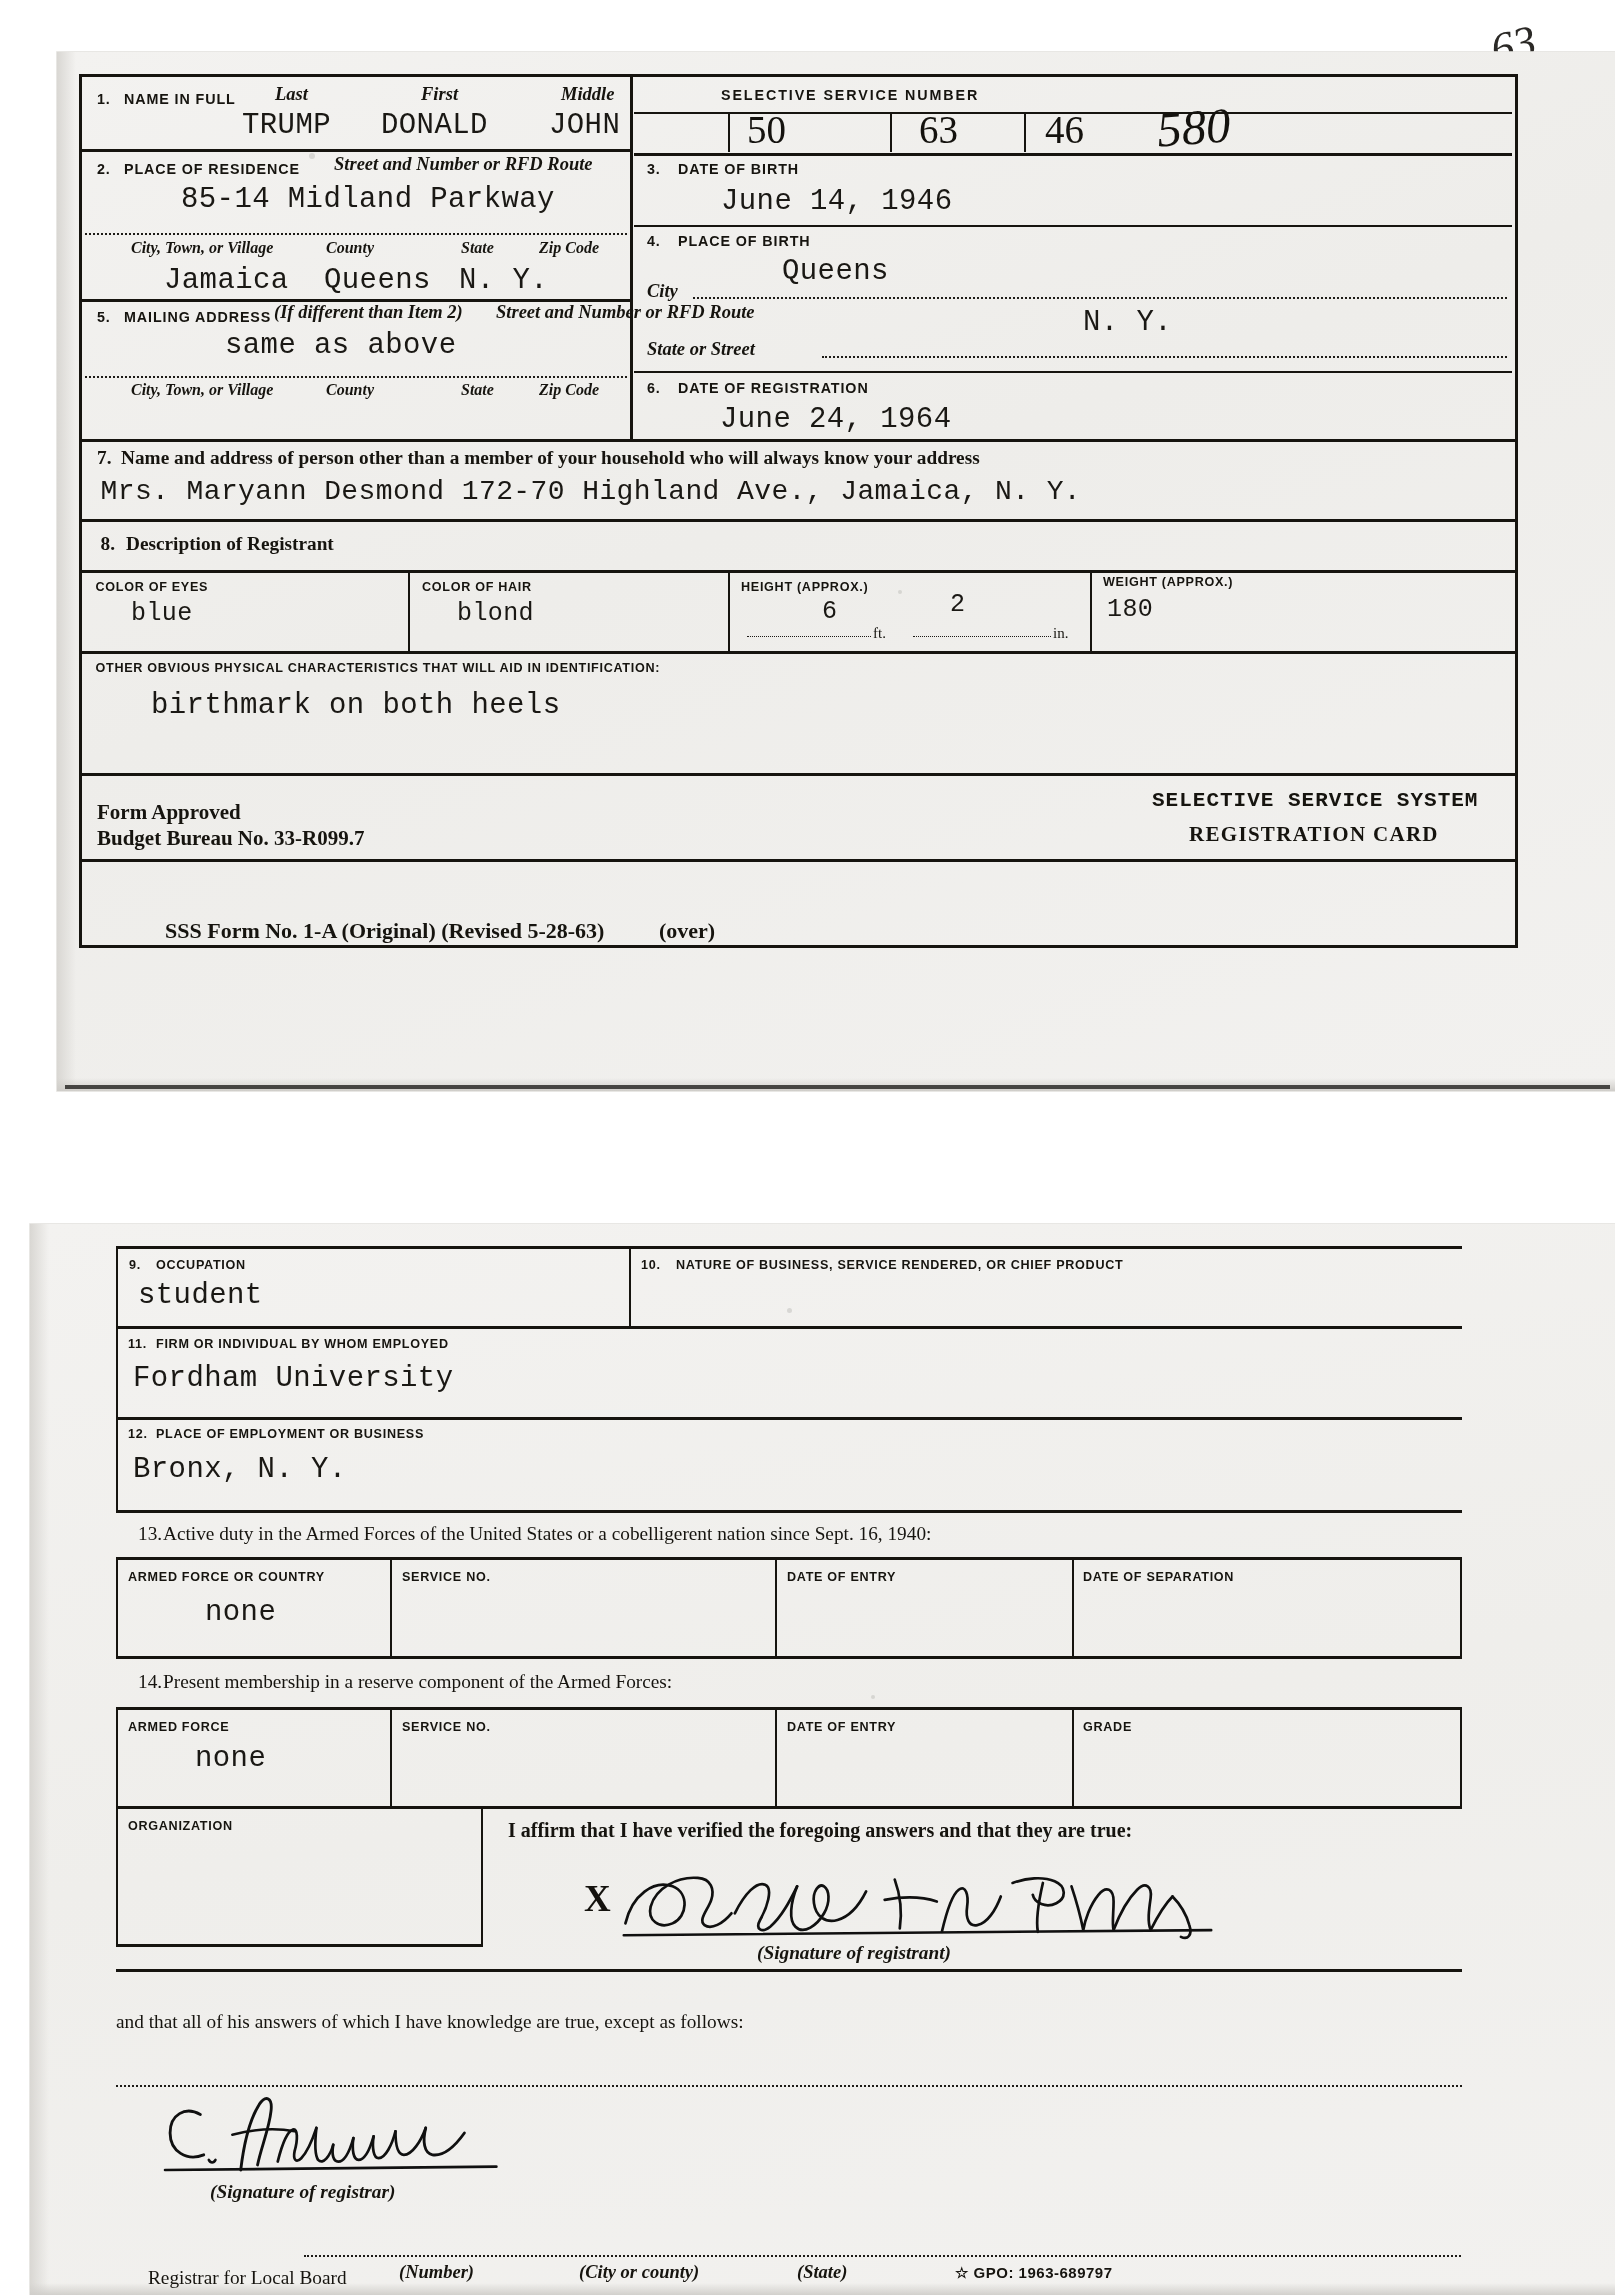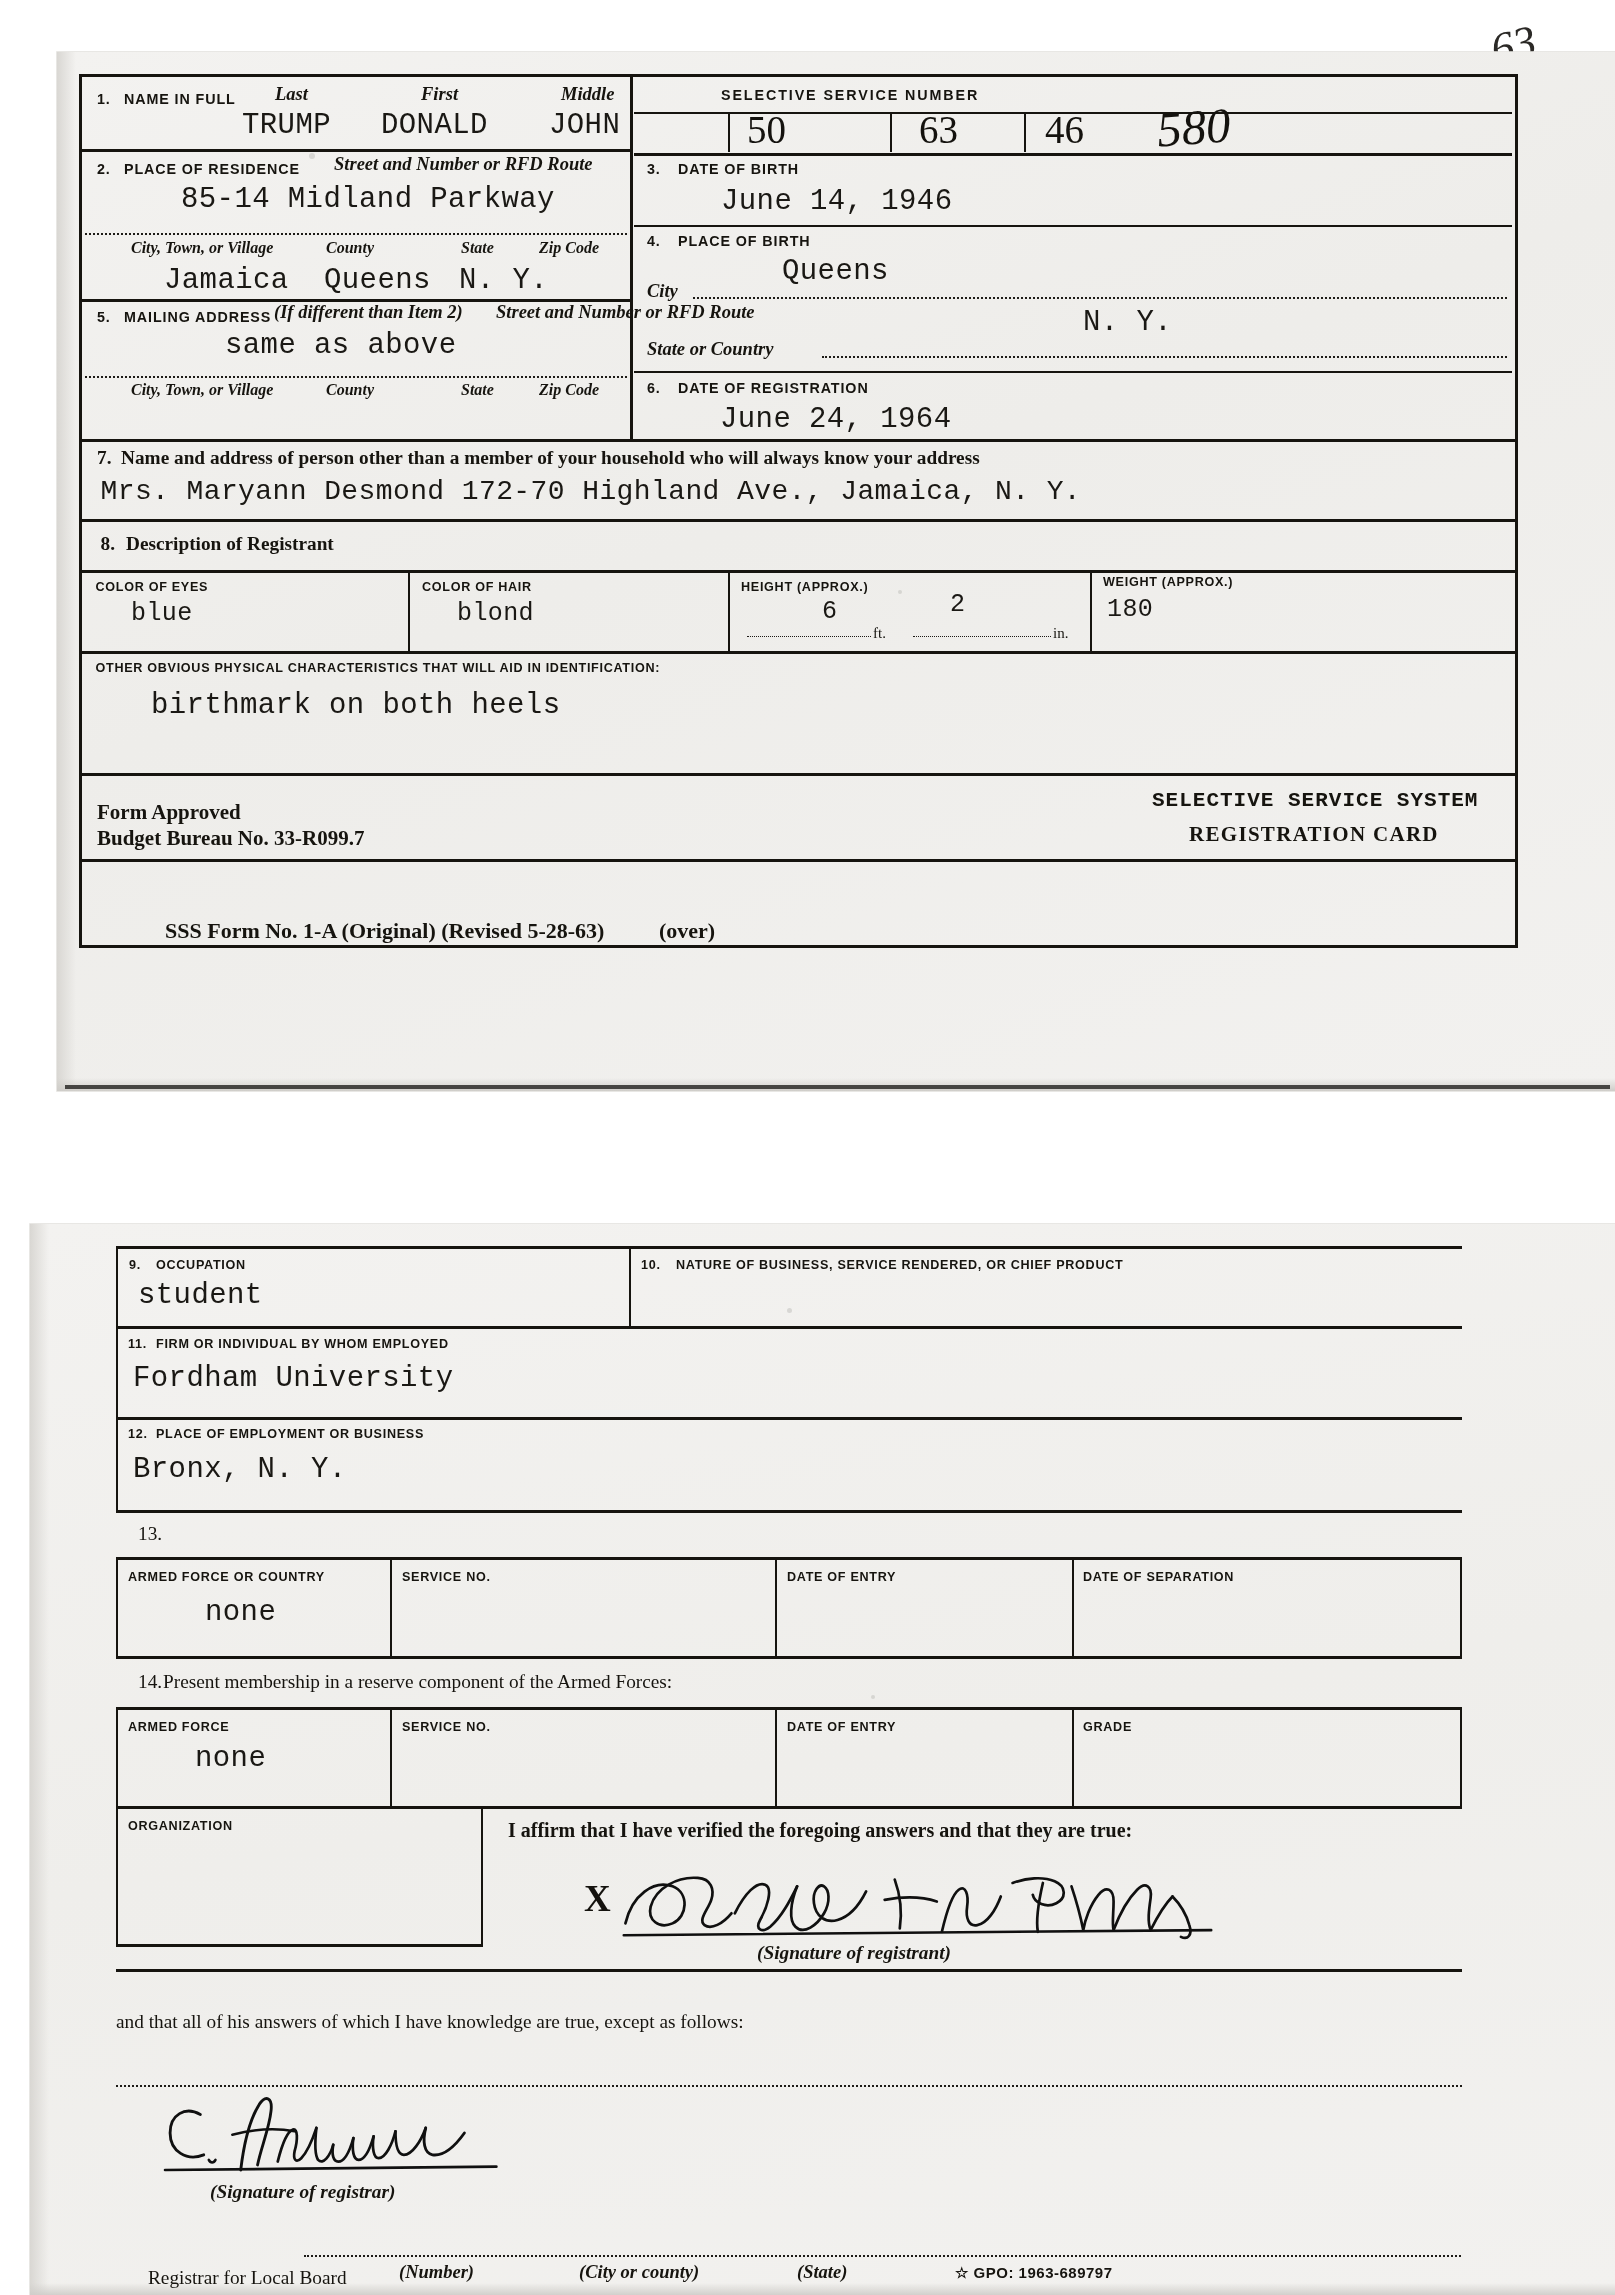--- a/index.html
+++ b/index.html
@@ -240,21 +240,21 @@
       <div class="abs typed typed-lg" style="left:639px; top:108px;">June 14, 1946</div>
       <div class="hr-thin" style="left:552px; top:148px; width:878px;"></div>
 
       <div class="abs lbl" style="left:565px; top:156px;">4.</div>
       <div class="abs lbl" style="left:596px; top:156px;">PLACE OF BIRTH</div>
       <div class="abs typed typed-lg" style="left:700px; top:178px;">Queens</div>
       <div class="abs ital" style="left:565px; top:204px;">City</div>
       <div class="dotline" style="left:611px; top:220px; width:814px;"></div>
 
       <div class="abs typed typed-lg" style="left:1001px; top:229px;">N. Y.</div>
-      <div class="abs ital" style="left:565px; top:262px;">State or Country</div>
+      <div class="abs ital" style="left:565px; top:262px;">State or Street</div>
       <div class="dotline" style="left:740px; top:279px; width:685px;"></div>
       <div class="hr-thin" style="left:552px; top:294px; width:878px;"></div>
 
       <div class="abs lbl" style="left:15px; top:232px;">5.</div>
       <div class="abs lbl" style="left:42px; top:232px;">MAILING ADDRESS</div>
       <div class="abs ital" style="left:192px; top:225px;">(If different than Item 2)</div>
       <div class="abs ital" style="left:414px; top:225px;">Street and Number or RFD Route</div>
       <div class="abs typed typed-lg" style="left:143px; top:252px;">same as above</div>
 
       <div class="dotline" style="left:3.4px; top:299px; width:542px;"></div>
@@ -353,20 +353,21 @@
       <div class="abs typed typed-lg" style="left:54px; top:123px;">Fordham University</div>
       <div class="hr-thick" style="left:37px; top:178px; width:1346px;"></div>
 
       <div class="vr-thin" style="left:37px; top:178px; height:93px;"></div>
       <div class="abs lbl lbl-sm" style="left:49px; top:188px;">12.</div>
       <div class="abs lbl lbl-sm" style="left:77px; top:188px;">PLACE OF EMPLOYMENT OR BUSINESS</div>
       <div class="abs typed typed-lg" style="left:54px; top:214px;">Bronx, N. Y.</div>
       <div class="hr-thick" style="left:37px; top:271px; width:1346px;"></div>
 
       <div class="abs serif" style="left:59px; top:284px; font-size:19.3px;">13.</div>
+      <div class="abs serif" style="left:84px; top:284px; font-size:19.3px;">Active duty in the Armed Forces of the United States or a cobelligerent nation since Sept. 16, 1940:</div>
 
       <div class="hr-thick" style="left:37px; top:318px; width:1346px;"></div>
       <div class="vr-thin" style="left:37px; top:318px; height:99px;"></div>
       <div class="vr-thin" style="left:311px; top:318px; height:99px;"></div>
       <div class="vr-thin" style="left:696px; top:318px; height:99px;"></div>
       <div class="vr-thin" style="left:993px; top:318px; height:99px;"></div>
       <div class="vr-thin" style="left:1381px; top:318px; height:99px;"></div>
 
       <div class="abs lbl lbl-sm" style="left:49px; top:331px;">ARMED FORCE OR COUNTRY</div>
       <div class="abs lbl lbl-sm" style="left:323px; top:331px;">SERVICE NO.</div>

